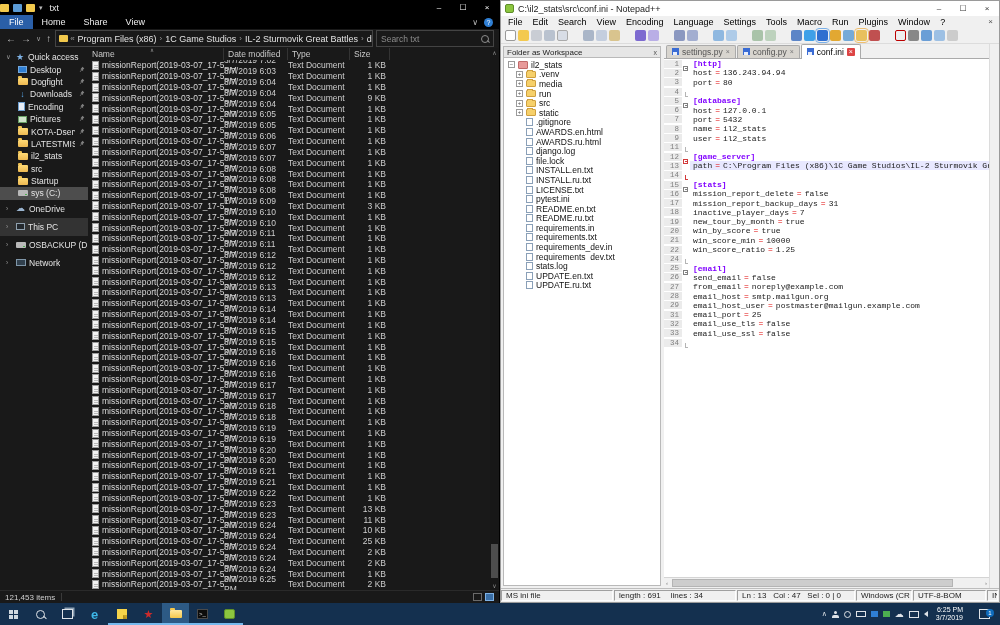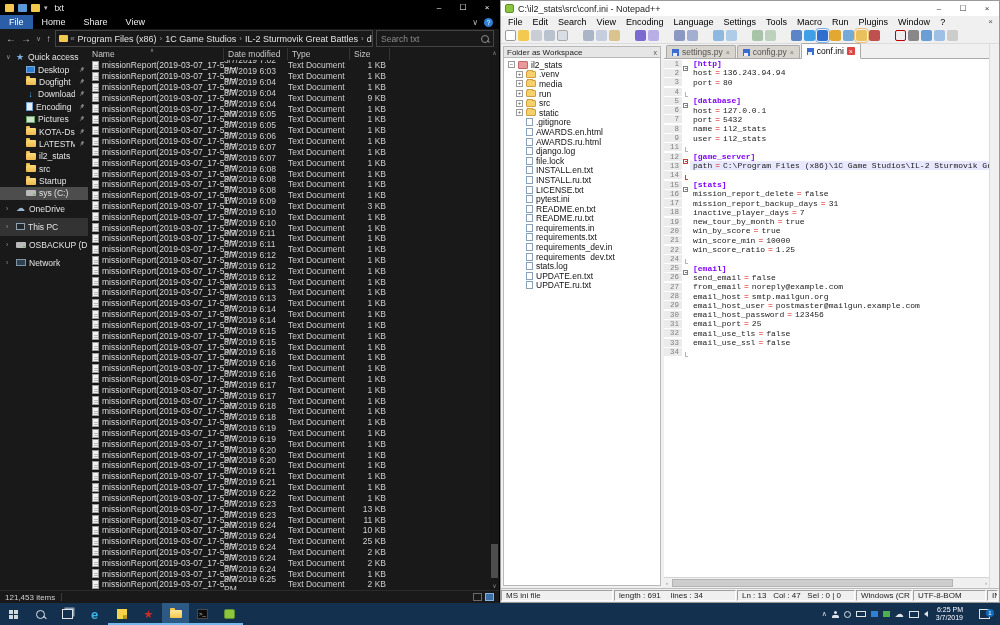--- a/index.html
+++ b/index.html
@@ -1,21 +1,21 @@
 <!DOCTYPE html>
 <html><head>
 <meta charset="utf-8">
 <style>
   html,body{margin:0;padding:0}
   body{width:1000px;height:625px;overflow:hidden;position:relative;background:#000;
        font-family:"Liberation Sans",sans-serif;-webkit-font-smoothing:antialiased}
   
   #explorer{position:absolute;left:0;top:0;width:500px;height:603px;background:#191919;color:#e4e4e4;
             display:flex;flex-direction:column;border-right:1px solid #000;box-sizing:border-box}
-  .ex-titlebar{height:15px;background:#000;display:flex;align-items:center;gap:4px;padding-left:5px;font-size:9px;color:#ddd}
+  .ex-titlebar{height:15px;background:#000;display:flex;align-items:center;gap:4px;font-size:9px;color:#ddd}
   .qat-ic{width:9px;height:8px;border-radius:1px}
   .qat-folder{background:#f2c94c}
   .qat-props{background:#5b9bd5}
   .qat-chev{color:#bbb;font-size:7px;line-height:8px}
   .ex-title{margin-left:3px;color:#e8e8e8}
   .win-controls{margin-left:auto;display:flex}
   .wc{width:24px;height:15px;display:flex;align-items:center;justify-content:center;font-size:8px;color:#fff}
   .ex-ribbon{height:14px;background:#000;display:flex;align-items:stretch;font-size:9px}
   .rtab{padding:0 9px;display:flex;align-items:center;color:#eee}
   .rtab.file{background:#2a5fa8;color:#fff}
@@ -31,21 +31,21 @@
   .crumb{color:#e2e2e2;padding:0 1px}
   .crumb-sep{color:#9a9a9a;font-size:8px}
   .crumb-item:last-of-type .crumb-sep{display:none}
   .search-box{width:108px;height:15px;border:1px solid #444;background:#191919;display:flex;align-items:center;padding:0 4px;font-size:8.5px;color:#8d8d8d}
   .mag{margin-left:auto;width:6px;height:6px;border:1px solid #8d8d8d;border-radius:50%;position:relative;flex:none}
   .mag::after{content:"";position:absolute;left:5px;top:5px;width:3px;height:1px;background:#8d8d8d;transform:rotate(45deg)}
   .ex-main{flex:1;display:flex;min-height:0;position:relative}
   .ex-sidebar{width:88px;flex:none;padding-top:3px;font-size:8.5px;overflow:hidden}
   .sb-item{display:flex;align-items:center;gap:3px;height:12.4px;padding-left:6px;white-space:nowrap;overflow:hidden}
   .sb-item.root{height:18px}
-  .sb-item.qa{padding-left:26px}
+  .sb-item.qa{padding-left:18px}
   .sb-item.qa-root{padding-left:6px}
   .sb-item.selected{background:#4d4d4d}
   .sb-item.hover{background:#333}
   .sb-exp{width:7px;color:#9a9a9a;font-size:6.5px;flex:none}
   .sb-lbl{overflow:hidden}
   .sb-pin{margin-left:auto;padding-right:3px;flex:none;opacity:.8}
   .sbi{flex:none}
   .ic-star{width:9px;height:9px;color:#7fb2e5;font-size:9px;line-height:9px}
   .ic-star::before{content:"\2605"}
   .ic-folder{width:10px;height:7px;background:linear-gradient(#ffda75,#edb952);border-radius:1px;position:relative}
@@ -115,21 +115,21 @@
   .tree-root{padding-left:4px}
   .tree-folder{padding-left:12px}
   .tree-file{padding-left:22px}
   .tree-exp{width:7px;height:7px;border:1px solid #9a9a9a;box-sizing:border-box;font-size:6px;line-height:5px;text-align:center;color:#555;background:#fff;flex:none}
   .ic-root-folder{width:10px;height:8px;background:#e89a9a;border:1px solid #c06a6a;border-radius:1px;box-sizing:border-box;flex:none}
   .ic-folder-sm{width:10px;height:7px;background:#f6d06a;border:1px solid #cfa040;border-radius:1px;box-sizing:border-box;flex:none;position:relative}
   .ic-folder-sm::before{content:"";position:absolute;top:-2px;left:0;width:4px;height:1px;background:#f6d06a;border:1px solid #cfa040;border-bottom:none}
   .ic-file-sm{width:7px;height:8px;background:#fff;border:1px solid #8aa0b8;box-sizing:border-box;flex:none}
   .np-splitter{width:3px;flex:none;background:#f0f0f0}
   .np-editorcol{flex:1;display:flex;flex-direction:column;min-width:0}
-  .np-tabs{height:14px;flex:none;display:flex;align-items:flex-end;padding-left:2px;background:#f0f0f0;border-bottom:1px solid #aaa}
+  .np-tabs{height:14px;flex:none;display:flex;align-items:center;padding-left:2px;background:#f0f0f0;border-bottom:1px solid #aaa}
   .np-tab{height:12px;display:flex;align-items:center;gap:3px;padding:0 5px;font-size:8.5px;background:#d8d5cf;border:1px solid #aaa;border-bottom:none;color:#555;margin-right:1px;border-radius:2px 2px 0 0}
   .np-tab.active{background:#fff;height:14px;color:#000;margin-bottom:-1px;border-bottom:1px solid #fff}
   .tab-save{width:7px;height:7px;background:#3a6cd4;position:relative;flex:none}
   .tab-save::after{content:"";position:absolute;left:1px;bottom:0;width:4px;height:3px;background:#e8eefc}
   .tab-close{font-size:7px;color:#777;line-height:7px}
   .np-tab.active .tab-close{background:#d44;color:#fff;width:8px;height:8px;display:flex;align-items:center;justify-content:center;border-radius:1px}
   .np-editor{flex:1;background:#fff;overflow:hidden;font-family:"Liberation Mono",monospace;font-size:8px;position:relative;display:flex;flex-direction:column}
   .ln{height:9.3px;display:flex;align-items:center;flex:none}
   .ln-num{width:15px;flex:none;text-align:right;padding-right:3px;background:#ebebeb;color:#808080;font-size:7.5px;display:flex;align-items:center;justify-content:flex-end}
   .ln-fold{width:8px;flex:none;background:#f8f8f8;position:relative}
@@ -1151,28 +1151,20 @@
           </div>
           <div class="ln">
             <span class="ln-num">29</span>
             <span class="ln-fold f-l"></span>
             <span class="ln-text">
               
               <span class="kv"><span class="k">email_host_user</span><span class="eq">=</span><span class="v">postmaster@mailgun.example.com</span></span>
             </span>
           </div>
           <div class="ln">
-            <span class="ln-num">30</span>
-            <span class="ln-fold f-l"></span>
-            <span class="ln-text">
-              
-              <span class="kv"><span class="k">email_host_password</span><span class="eq">=</span><span class="v">123456</span></span>
-            </span>
-          </div>
-          <div class="ln">
             <span class="ln-num">31</span>
             <span class="ln-fold f-l"></span>
             <span class="ln-text">
               
               <span class="kv"><span class="k">email_port</span><span class="eq">=</span><span class="v">25</span></span>
             </span>
           </div>
           <div class="ln">
             <span class="ln-num">32</span>
             <span class="ln-fold f-l"></span>

